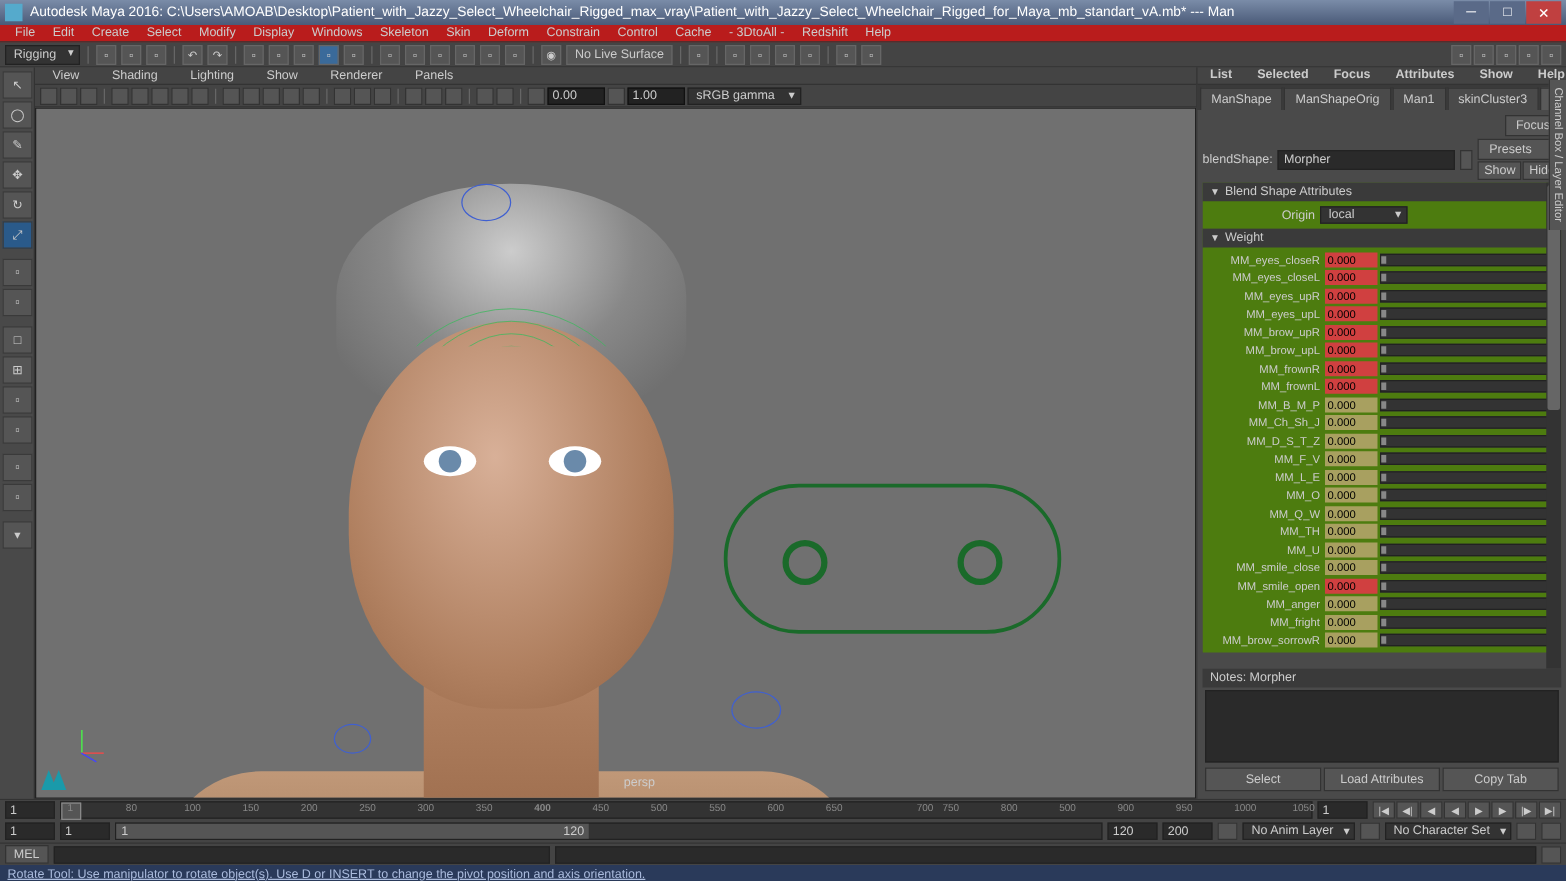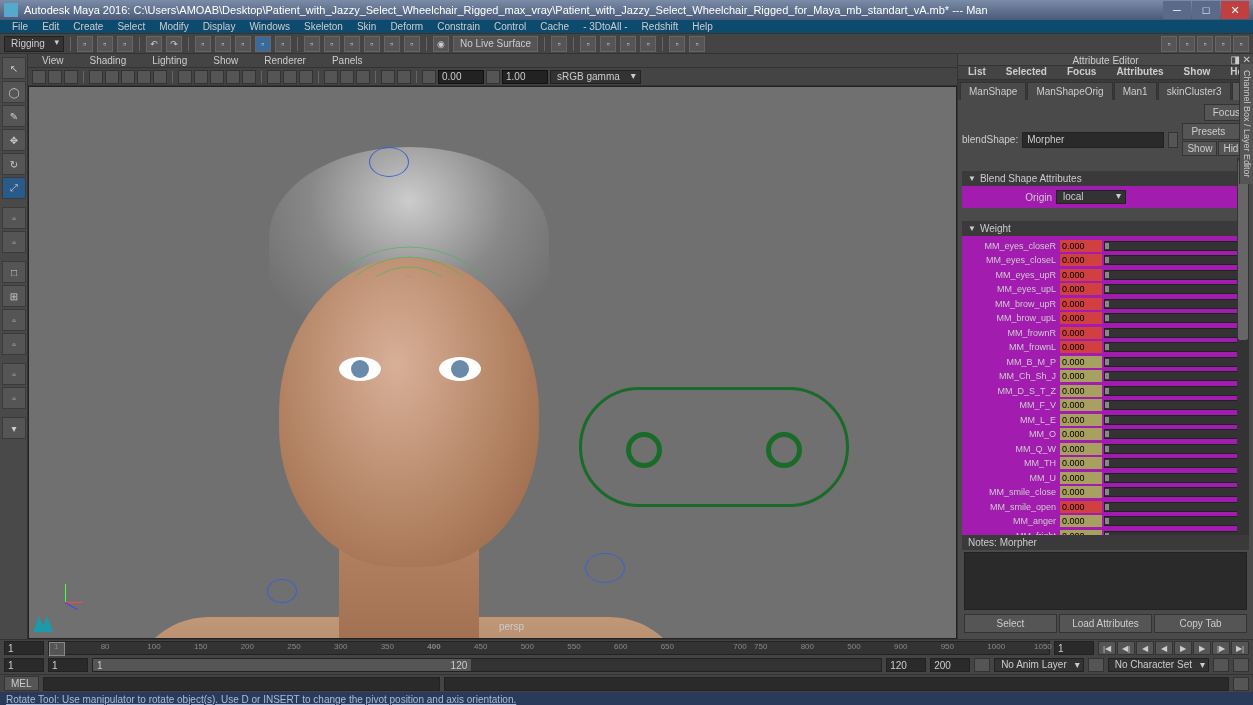--- a/index.html
+++ b/index.html
@@ -7,21 +7,21 @@
 
 
 .titlebar { background: linear-gradient(#7a8ca8, #4a5a78); height: 20px; display: flex; align-items: center; padding: 0 4px; color: #fff; }
 .titlebar-icon { width: 14px; height: 14px; background: #5ac; margin-right: 6px; }
 .titlebar-text { flex: 1; font-size: 11px; white-space: nowrap; overflow: hidden; }
 .win-btns { display: flex; gap: 1px; }
 .win-btn { width: 28px; height: 18px; background: #5a6a88; display: flex; align-items: center; justify-content: center; cursor: pointer; font-size: 11px; }
 .win-btn.close { background: #c04040; }
 
 
-.menubar { background: #0c4a6e; height: 14px; display: flex; align-items: center; padding: 0 6px; gap: 2px; border-bottom: 1px solid #333; }
+.menubar { background: #b91c1c; height: 14px; display: flex; align-items: center; padding: 0 6px; gap: 2px; border-bottom: 1px solid #333; }
 .menu-item { padding: 0 6px; cursor: pointer; color: #ccc; font-size: 10px; }
 
 
 .shelfrow { background: #444; height: 20px; display: flex; align-items: center; padding: 0 4px; gap: 4px; border-bottom: 1px solid #333; }
 .dropdown { background: #333; border: 1px solid #222; padding: 1px 18px 1px 6px; height: 16px; position: relative; cursor: pointer; }
 .dropdown::after { content: '▾'; position: absolute; right: 4px; top: 0; font-size: 9px; }
 .shelf-sep { width: 1px; height: 14px; background: #666; margin: 0 2px; }
 .shelf-icon { width: 16px; height: 16px; background: #555; border: 1px solid #666; cursor: pointer; display: flex; align-items: center; justify-content: center; font-size: 9px; }
 .shelf-icon.blue { background: #3a6a9a; }
 .shelf-btn { background: #555; border: 1px solid #666; padding: 1px 6px; height: 16px; cursor: pointer; font-size: 10px; }
@@ -82,21 +82,21 @@
 .ae-tab { background: #4a4a4a; padding: 3px 8px; border: 1px solid #333; border-bottom: none; cursor: pointer; font-size: 10px; }
 .ae-tab.active { background: #5a5a5a; }
 
 .ae-body { flex: 1; background: #4a4a4a; padding: 4px; overflow: hidden; display: flex; flex-direction: column; }
 .ae-row { display: flex; align-items: center; margin: 2px 0; gap: 4px; }
 .ae-label { width: 86px; text-align: right; font-size: 10px; }
 .ae-field { background: #2a2a2a; border: 1px solid #222; height: 16px; flex: 1; padding: 0 4px; color: #ccc; font-size: 10px; }
 .ae-btn-sm { background: #555; border: 1px solid #333; padding: 2px 8px; cursor: pointer; font-size: 10px; }
 .ae-iconbtn { width: 16px; height: 16px; background: #555; border: 1px solid #333; cursor: pointer; }
 
-.ae-section { background: #a21caf; margin-top: 13px; }
+.ae-section { background: #4d7c0f; margin-top: 0; }
 .ae-sec-head { background: #3a3a3a; padding: 2px 6px; display: flex; align-items: center; gap: 4px; cursor: pointer; font-size: 10px; }
 .ae-sec-head::before { content: '▼'; font-size: 8px; }
 .ae-sec-body { padding: 2px 4px; }
 
 .attr-row { display: flex; align-items: center; height: 14px; margin: 0.5px 0; gap: 2px; }
 .attr-label { width: 92px; text-align: right; font-size: 9px; padding-right: 2px; }
 .attr-val { width: 42px; height: 12px; background: #a8a060; font-size: 9px; padding: 0 2px; display: flex; align-items: center; color: #000; }
 .attr-val.keyed { background: #d04040; }
 .attr-slider { flex: 1; height: 10px; background: #333; border: 1px solid #222; position: relative; cursor: pointer; }
 .attr-slider::before { content:''; position: absolute; left: 0; top: 1px; width: 4px; height: 6px; background: #888; }
@@ -325,24 +325,20 @@
           <div class="z"></div>
       </div>
       <svg class="maya-logo" viewBox="0 0 24 24">
           <path d="M2 20 L8 4 L12 14 L16 4 L22 20 Z" fill="#1a9aaa"></path>
         </svg>
       <div class="persp-label">persp</div>
     </div>
   </div>
 
   <div class="rightstack">
-    <div class="ae-header">
-      <span>Attribute Editor</span>
-      <span class="ae-close">◨ ✕</span>
-    </div>
     <div class="ae-menubar" id="aemenu">
         <div class="menu-item">List</div>
         <div class="menu-item">Selected</div>
         <div class="menu-item">Focus</div>
         <div class="menu-item">Attributes</div>
         <div class="menu-item">Show</div>
         <div class="menu-item">Help</div>
       </div>
     <div class="ae-tabs" id="aetabs">
         <div class="ae-tab">ManShape</div>

